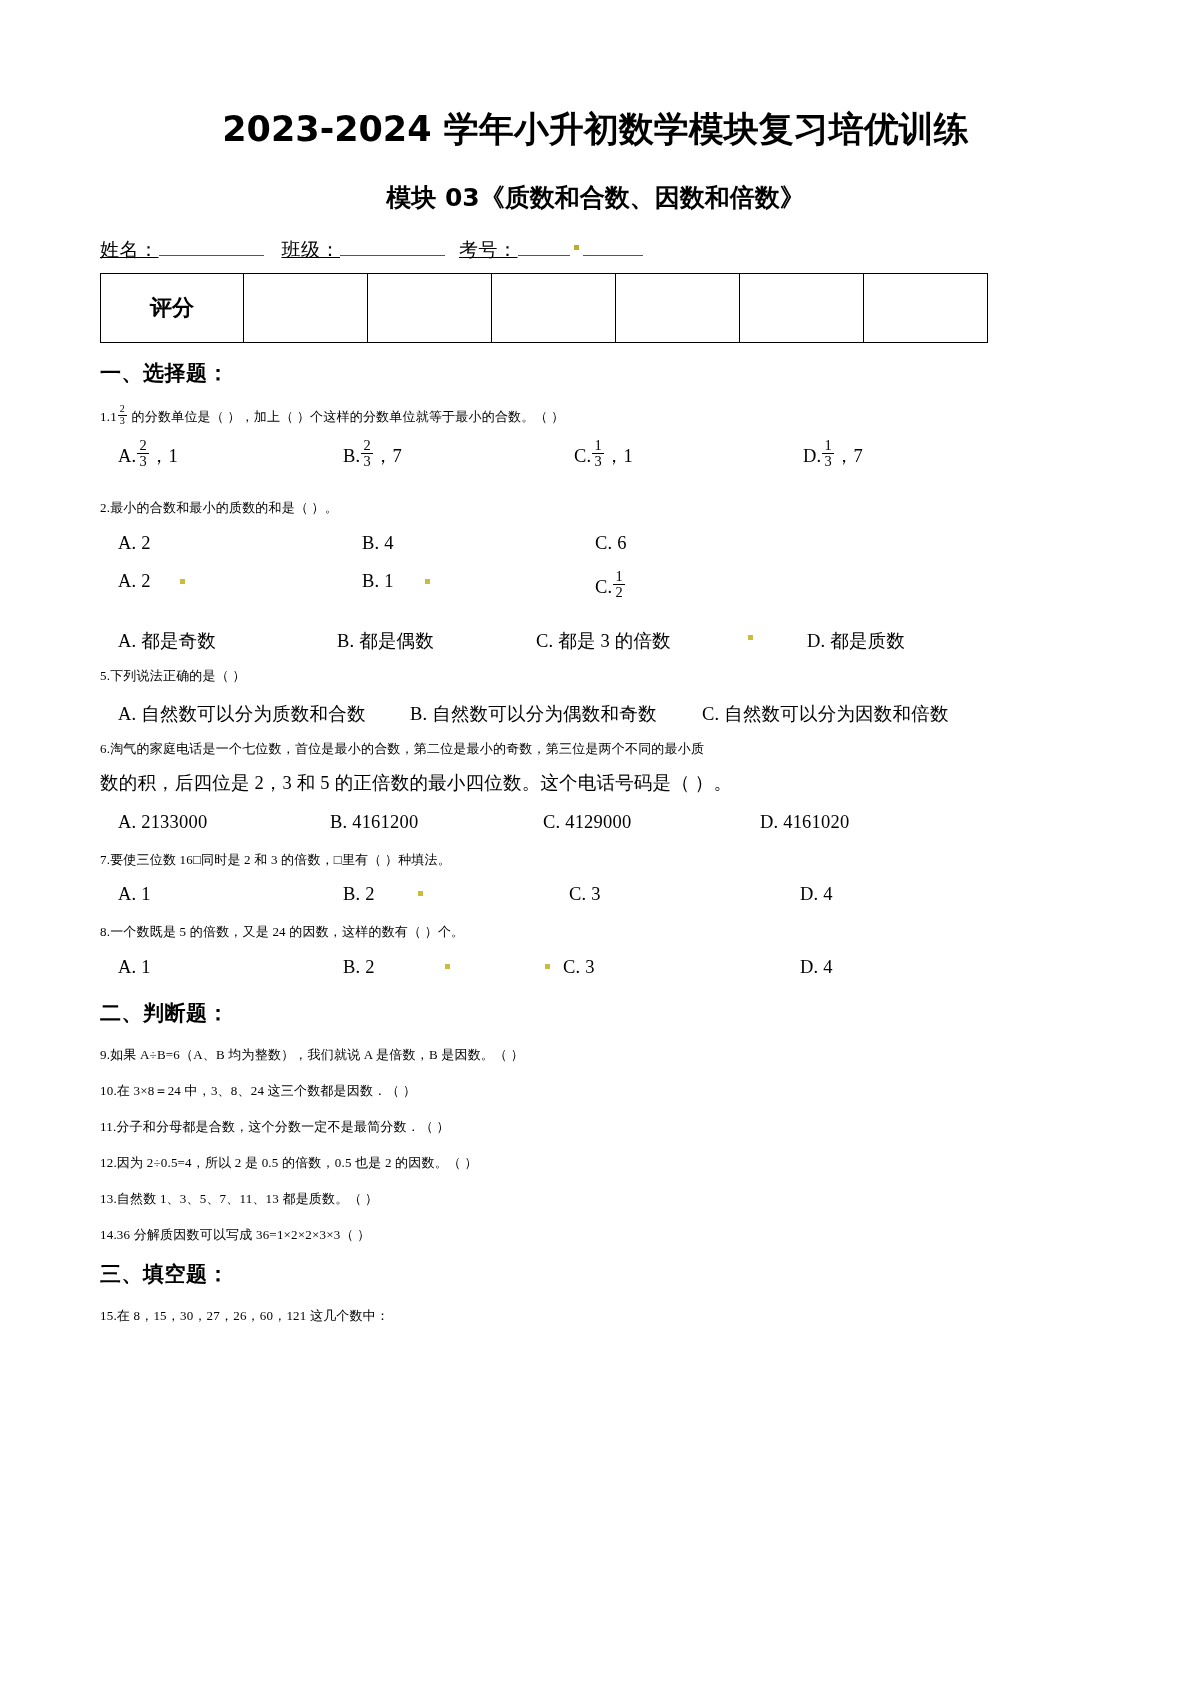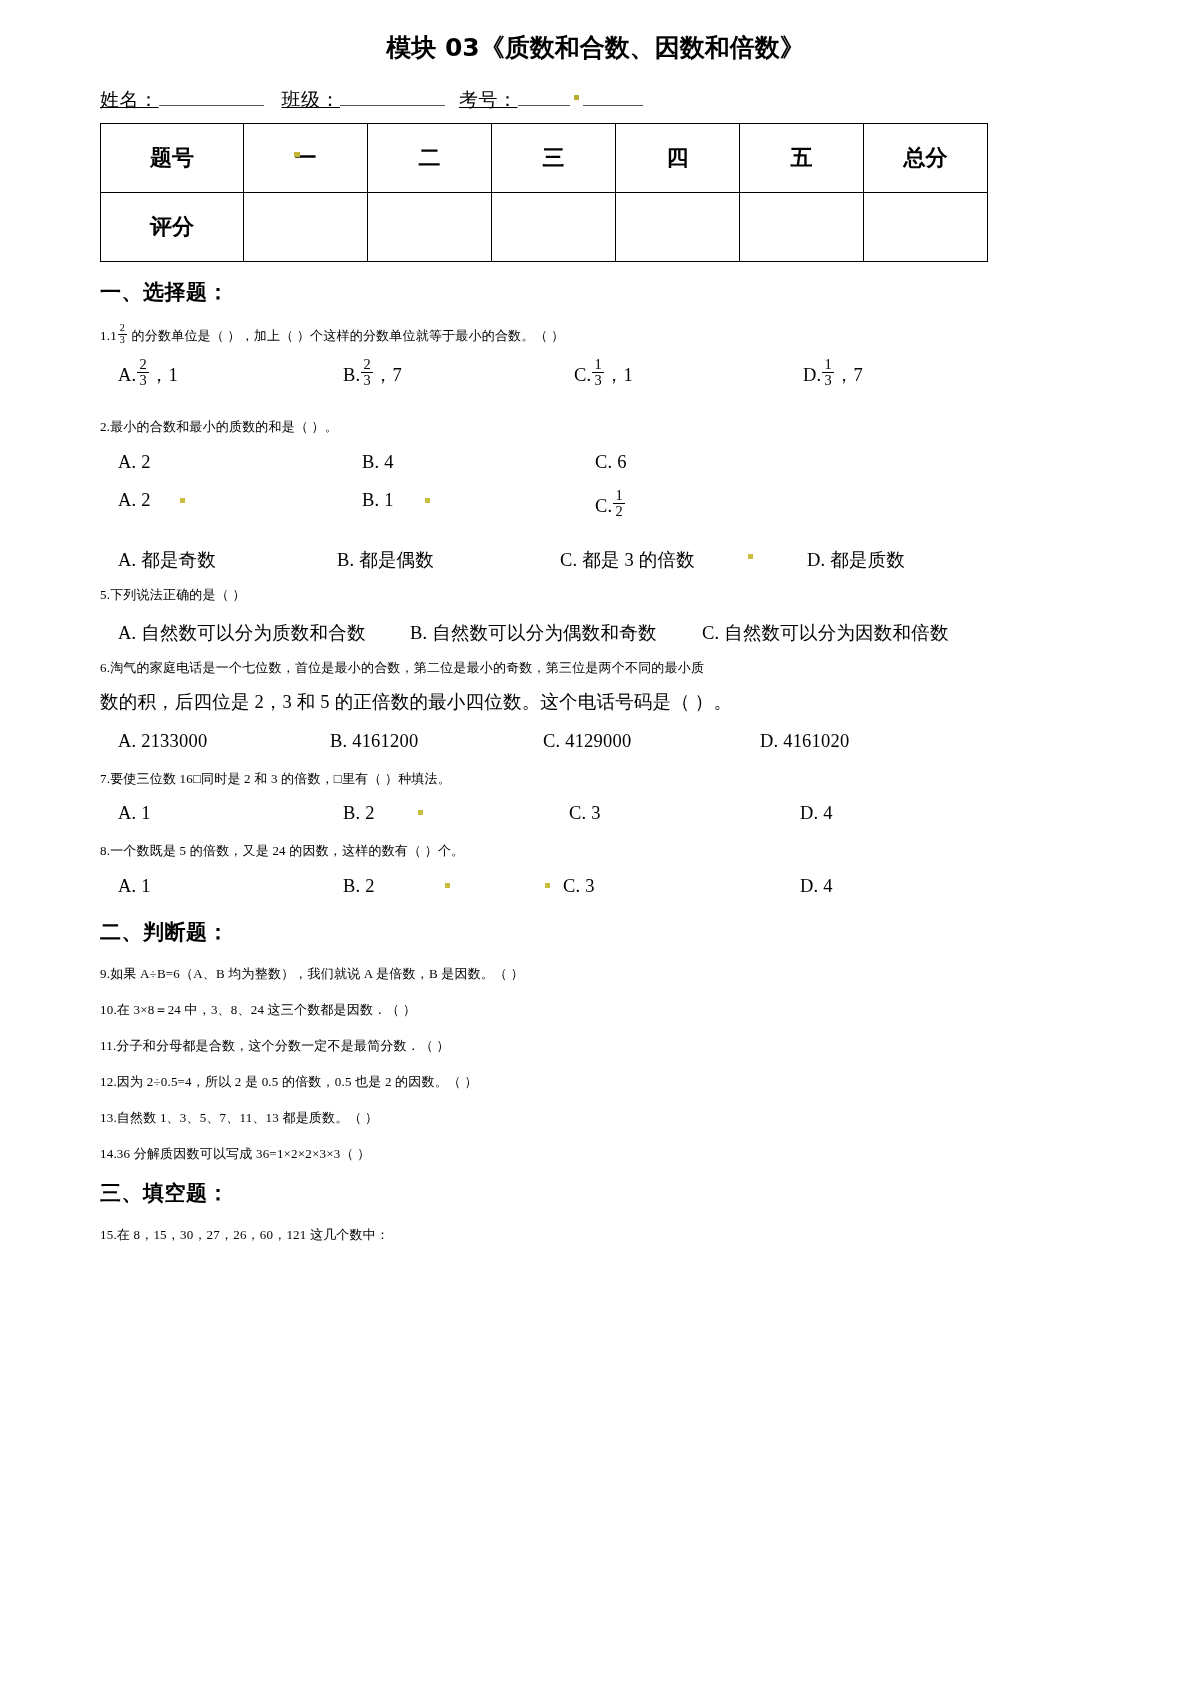--- a/index.html
+++ b/index.html
@@ -177,37 +177,29 @@
     position: absolute;
     width: 5px; height: 5px;
     background: #c9bd3b;
   }
 </style>
 </head>
 <body>
 
 <div class="page">
 
+  <div class="doc-title">2023-2024 学年小升初数学模块复习培优训练</div>
   <div class="doc-subtitle">模块 03《质数和合数、因数和倍数》</div>
 
   <div class="info-line">
     <span class="fld">姓名：</span><span class="rule rule-a"></span><span class="gap-sm"></span><span class="fld">班级：</span><span class="rule rule-b"></span><span class="gap-md"></span><span class="fld">考号：</span><span class="rule rule-c"></span><span class="speck"></span><span class="rule rule-d"></span>
   </div>
 
   <table class="score-table">
     <tbody>
-        <tr>
-      <td class="label-col">题号</td>
-      <td><span>一</span><span class="tick-mark"></span></td>
-      <td>二</td>
-      <td>三</td>
-      <td>四</td>
-      <td>五</td>
-      <td>总分</td>
-    </tr>
     <tr>
       <td class="label-col">评分</td>
       <td></td>
       <td></td>
       <td></td>
       <td></td>
       <td></td>
       <td></td>
     </tr>
   </tbody>
@@ -236,21 +228,21 @@
     <span class="opt" style="left:18px;">A. 2</span>
     <span class="dot" style="left:80px; top:20px;"></span>
     <span class="opt" style="left:262px;">B. 1</span>
     <span class="dot" style="left:325px; top:20px;"></span>
     <span class="opt" style="left:495px;"><span>C.</span><span class="frac"><span class="num">1</span><span class="den">2</span></span></span>
   </div>
 
   <div class="opts">
     <span class="opt" style="left:18px;">A. 都是奇数</span>
     <span class="opt" style="left:237px;">B. 都是偶数</span>
-    <span class="opt" style="left:460px;">C. 都是 3 的倍数</span>
+    <span class="opt" style="left:436px;">C. 都是 3 的倍数</span>
     <span class="dot" style="left:648px; top:22px;"></span>
     <span class="opt" style="left:707px;">D. 都是质数</span>
   </div>
 
   <div class="q tight">5.下列说法正确的是（    ）</div>
   <div class="opts">
     <span class="opt" style="left:18px;">A. 自然数可以分为质数和合数</span>
     <span class="opt" style="left:310px;">B. 自然数可以分为偶数和奇数</span>
     <span class="opt" style="left:602px;">C. 自然数可以分为因数和倍数</span>
   </div>

